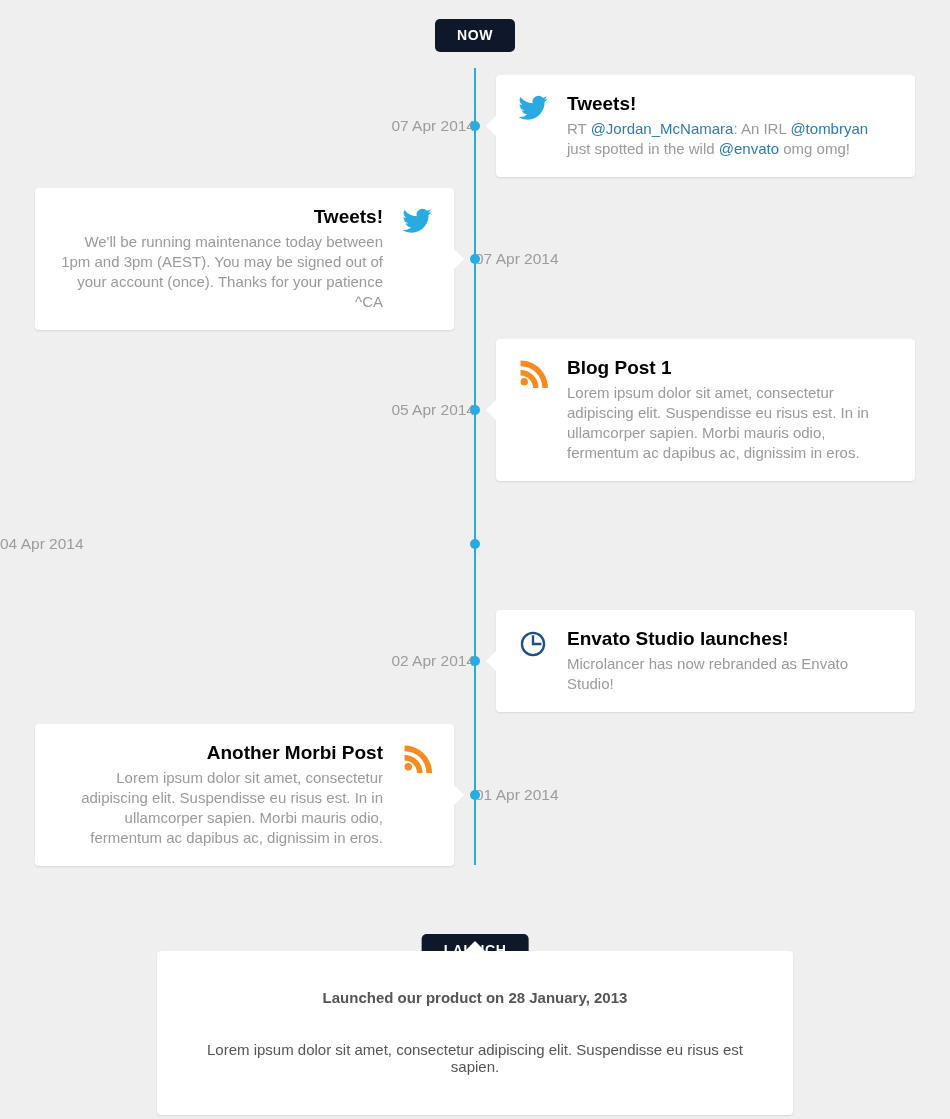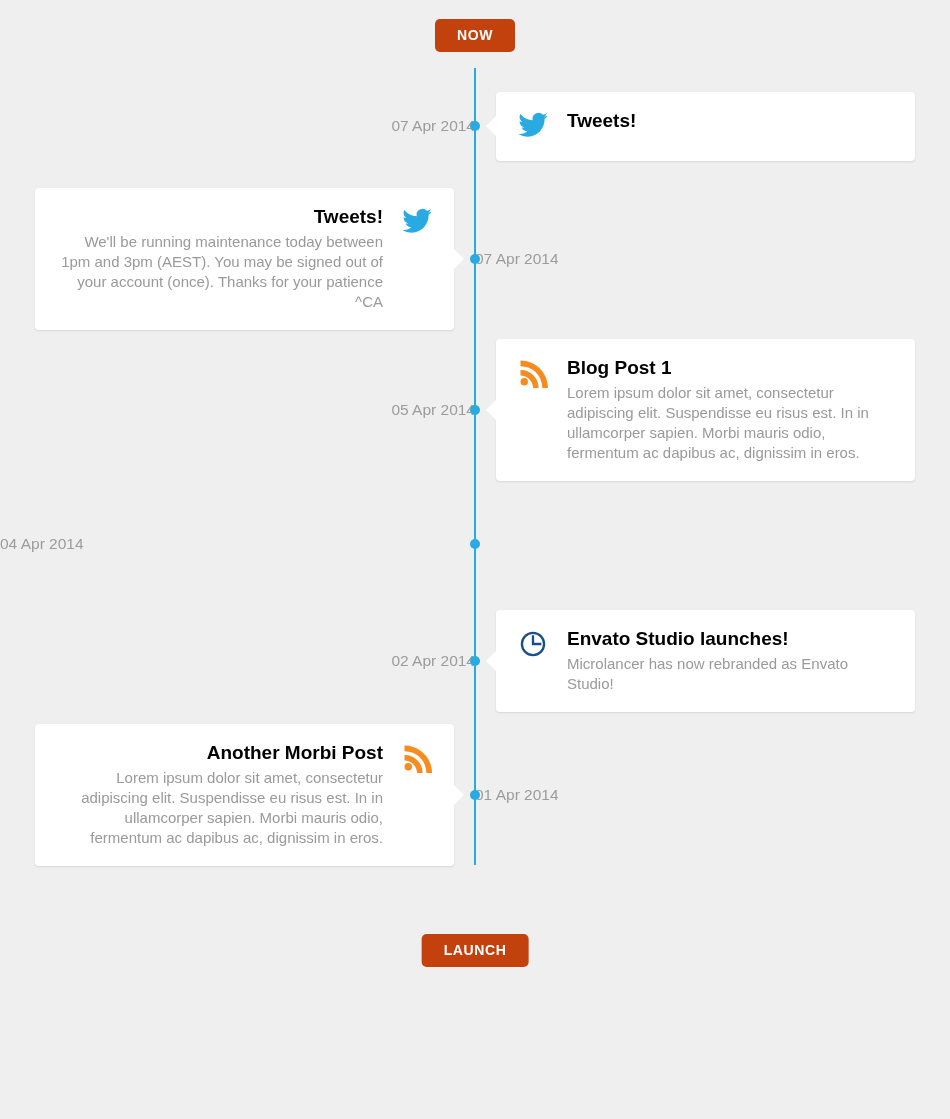--- a/index.html
+++ b/index.html
@@ -27,21 +27,21 @@
     width: 2px;
     height: 797px;
     background: #29abe2;
   }
 
   
   .badge {
     position: absolute;
     left: 50%;
     transform: translateX(-50%);
-    background: #c2410c;
+    background: #0f172a;
     color: #ffffff;
     font-size: 14px;
     font-weight: bold;
     letter-spacing: 0.6px;
     padding: 9px 22px 10px;
     border-radius: 5px;
     text-align: right;
     line-height: 1;
   }
   #badge-now    { top: 19px; }
@@ -205,20 +205,21 @@
         <div class="half right">
           <div class="card to-right">
             <div class="card-inner">
               <span class="icon-slot">
                 <svg width="32" height="32" viewBox="0 0 24 24" fill="#29abe2">
                   <path d="M23 4.3a9 9 0 0 1-2.6.7 4.5 4.5 0 0 0 2-2.5 9 9 0 0 1-2.9 1.1 4.5 4.5 0 0 0-7.7 4.1A12.8 12.8 0 0 1 2.5 3a4.5 4.5 0 0 0 1.4 6 4.4 4.4 0 0 1-2-.6v.1a4.5 4.5 0 0 0 3.6 4.4 4.5 4.5 0 0 1-2 .1 4.5 4.5 0 0 0 4.2 3.1A9 9 0 0 1 1 18a12.7 12.7 0 0 0 6.9 2c8.3 0 12.8-6.9 12.8-12.8v-.6A9.2 9.2 0 0 0 23 4.3z"></path>
                 </svg>
               </span>
               <div class="card-body">
                 <div class="card-title">Tweets!</div>
+                <div class="card-text"><span>RT </span><span class="link">@Jordan_McNamara</span><span>: An IRL </span><span class="link">@tombryan</span><span> just spotted in the wild </span><span class="link">@envato</span><span> omg omg!</span></div>
               </div>
             </div>
           </div>
         </div>
         <div class="dot"></div>
       </div>
       <div class="row" style="top: 195px; height: 128px;">
         <div class="half left">
           <div class="card to-left">
             <div class="card-inner">
@@ -310,14 +311,18 @@
         </div>
         <div class="half right">
           <div class="date">01 Apr 2014</div>
         </div>
         <div class="dot"></div>
       </div>
     </div>
 
   <div class="badge" id="badge-launch">LAUNCH</div>
 
+  <div id="launch-card">
+    <div class="launch-heading">Launched our product on 28 January, 2013</div>
+    <div class="launch-text">Lorem ipsum dolor sit amet, consectetur adipiscing elit. Suspendisse eu risus est sapien.</div>
+  </div>
 
 </div>
 
 </body></html>

